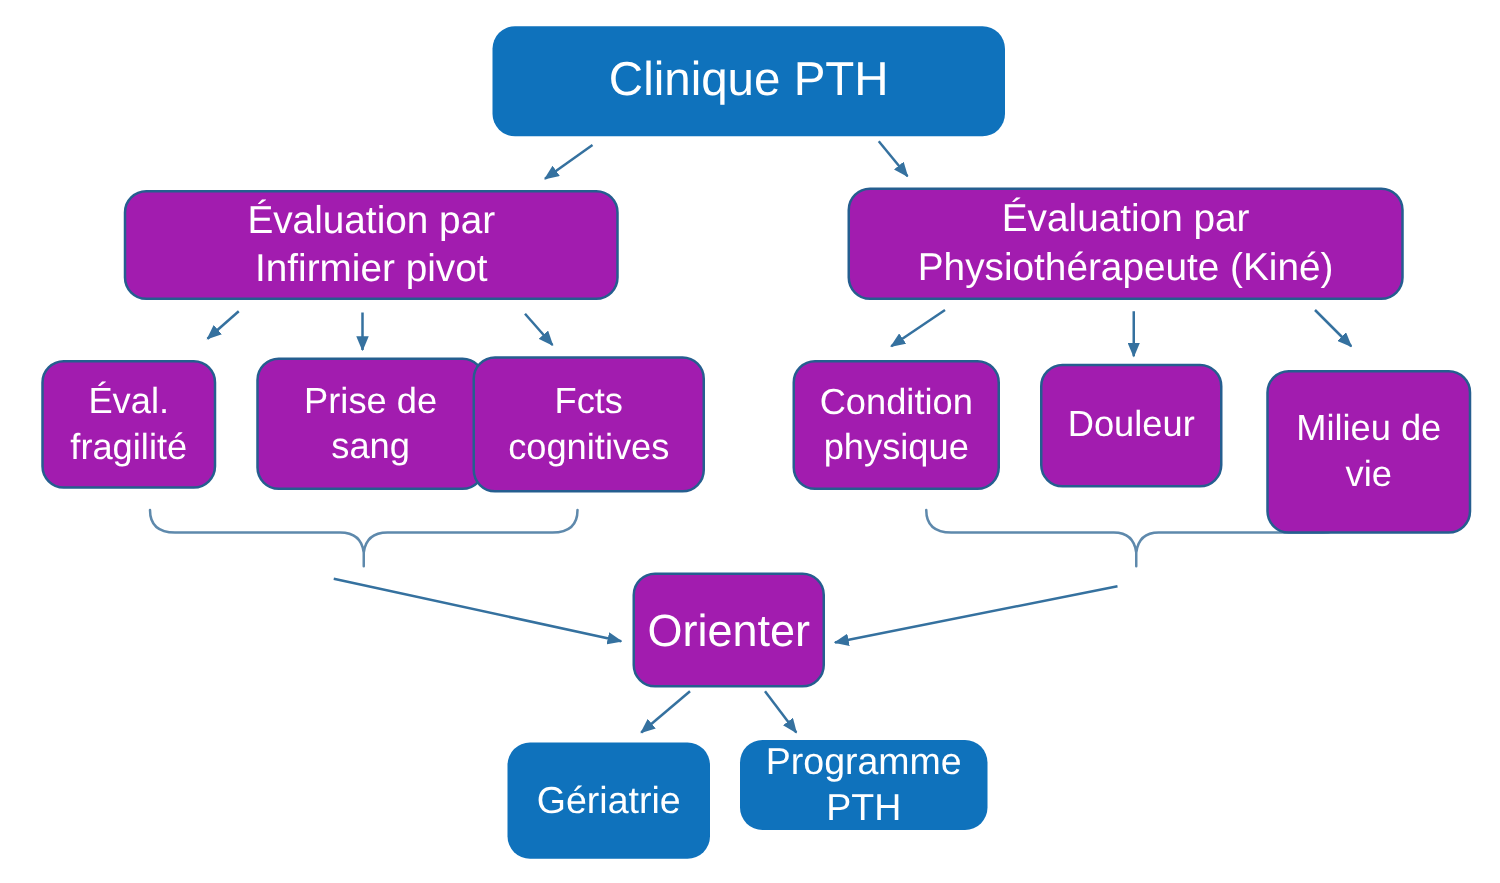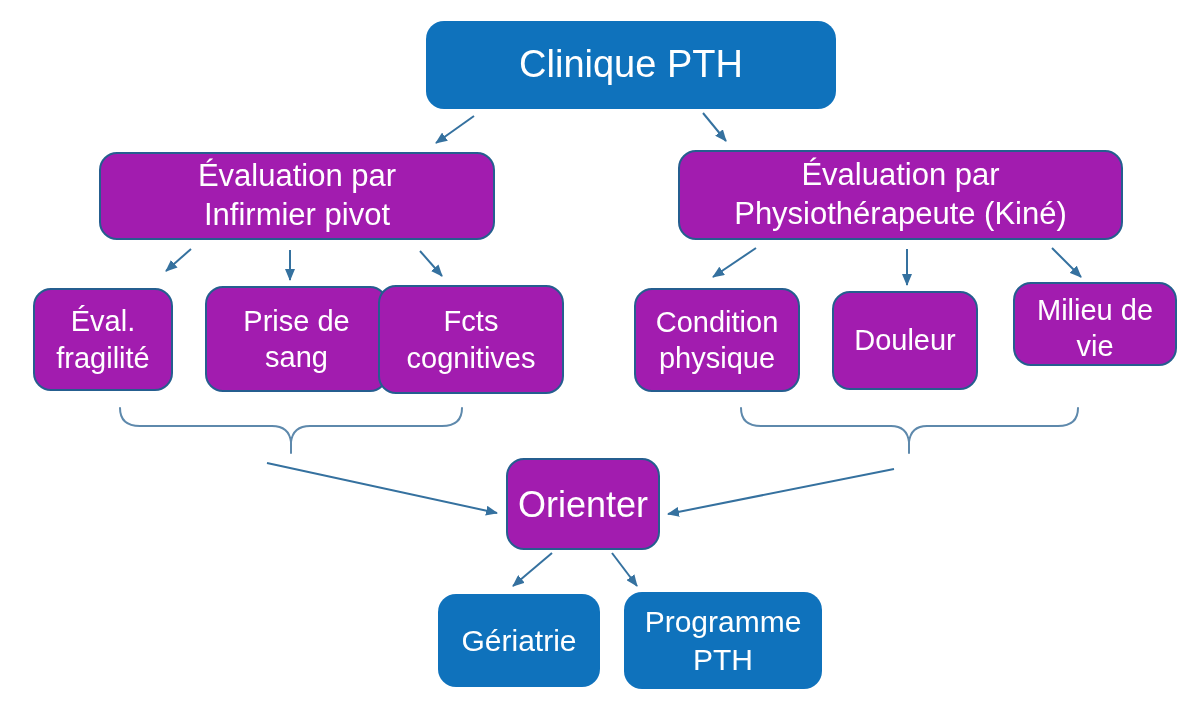--- a/index.html
+++ b/index.html
@@ -36,21 +36,20 @@
     white-space: pre-line;
     line-height: 1.25;
   }
   .node.green {
     background: #a21caf;
     border: 2.5px solid #255E8F;
   }
   .node.blue {
     background: #0F72BC;
     border: none;
-    margin-left: 32px;
   }
 </style>
 </head>
 <body>
 
 <div id="slide">
 
   <svg id="connectors" viewBox="0 0 1200 706" xmlns="http://www.w3.org/2000/svg">
     <defs>
       <marker id="arrowhead" markerUnits="userSpaceOnUse" markerWidth="12" markerHeight="10" refX="11" refY="5" orient="auto">
@@ -108,31 +107,31 @@
 
   <div class="node green" style="left:610px; top:288px; width:166px; height:104px; font-size:29px;margin-left:24px;">
     <span>Condition
 physique</span>
   </div>
 
   <div class="node green" style="left:832px; top:291px; width:146px; height:99px; font-size:29px;">
     <span>Douleur</span>
   </div>
 
-  <div class="node green" style="left:1013px; top:282px; width:164px; height:84px; font-size:29px;align-items:flex-end;">
+  <div class="node green" style="left:1013px; top:296px; width:164px; height:131px; font-size:29px;">
     <span>Milieu de
 vie</span>
   </div>
 
   <div class="node green" style="left:506px; top:458px; width:154px; height:92px; font-size:36px;">
     <span>Orienter</span>
   </div>
 
   <div class="node blue" style="left:406px; top:594px; width:162px; height:93px; font-size:30px;">
     <span>Gériatrie</span>
   </div>
 
-  <div class="node blue" style="left:592px; top:592px; width:198px; height:97px; font-size:30px;">
+  <div class="node blue" style="left:592px; top:592px; width:198px; height:72px; font-size:30px;">
     <span>Programme
 PTH</span>
   </div>
 
 </div>
 
 </body></html>

